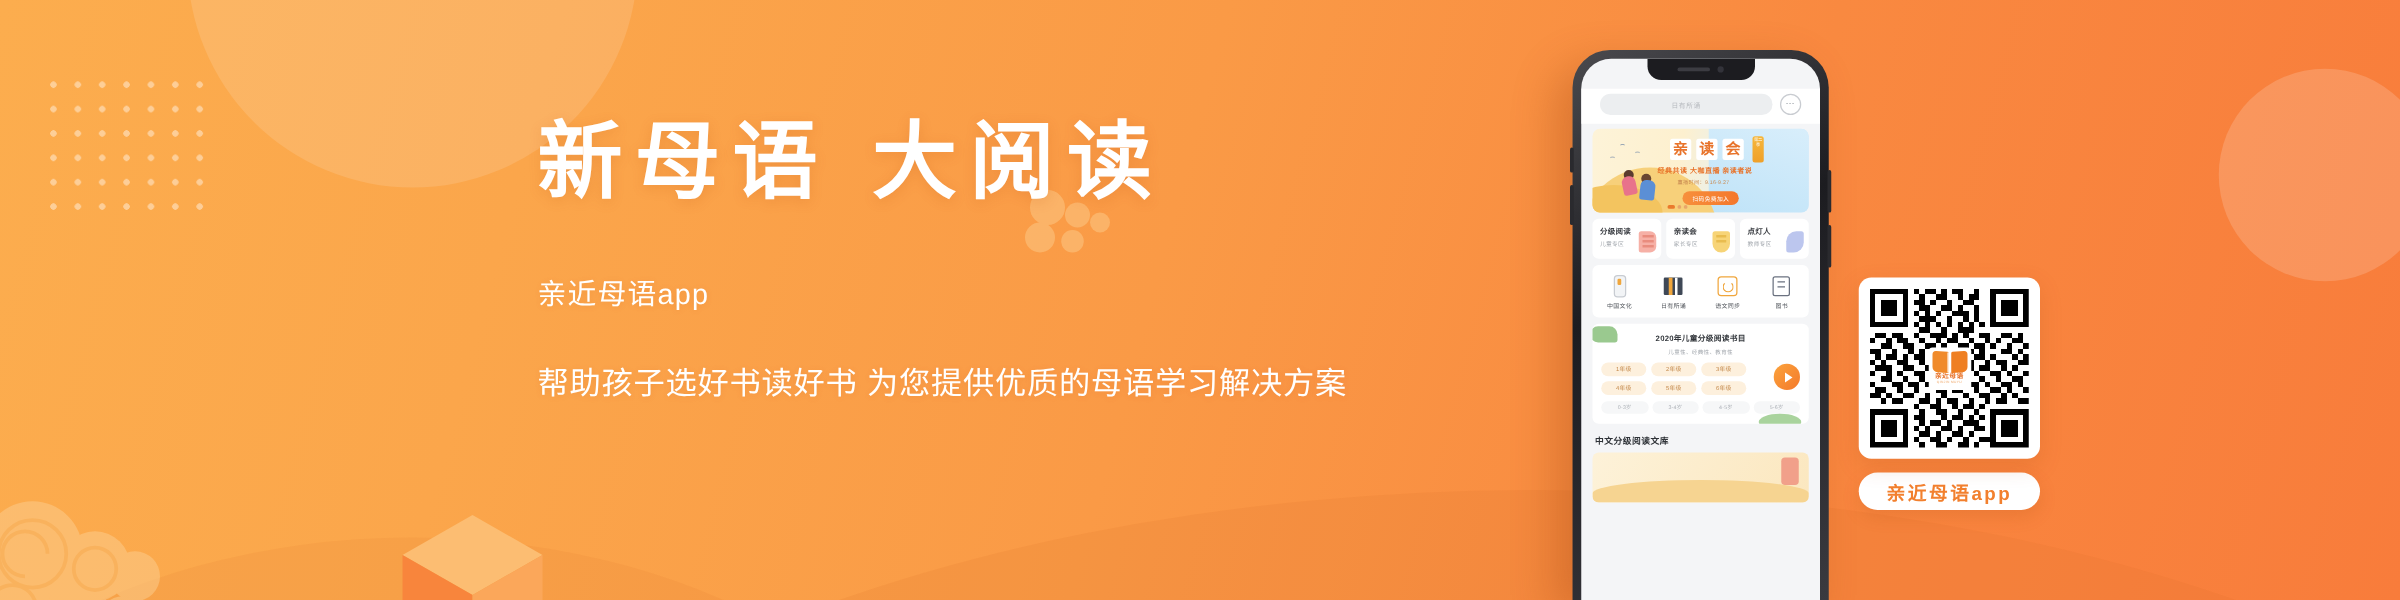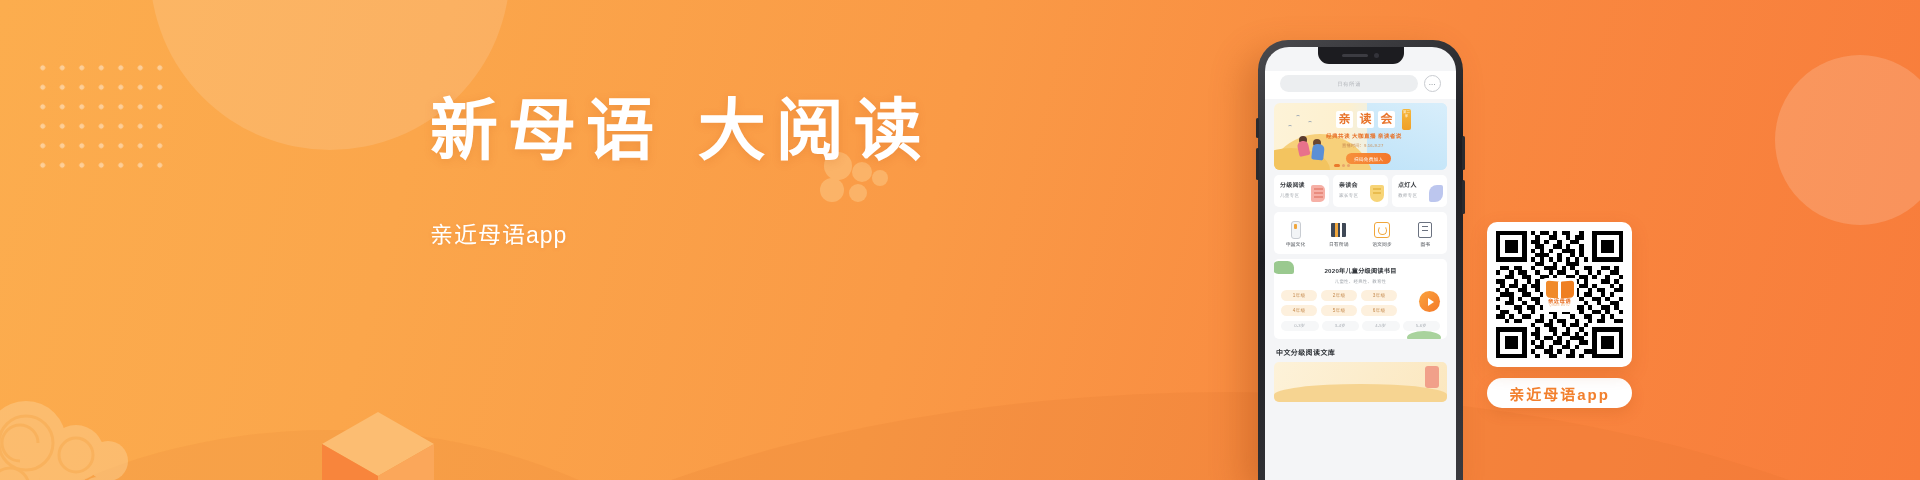--- a/index.html
+++ b/index.html
@@ -281,20 +281,21 @@
         <circle cx="44" cy="24" r="10"></circle>
       <circle cx="14" cy="42" r="12"></circle>
         <circle cx="40" cy="45" r="9"></circle>
       <circle cx="62" cy="30" r="8"></circle>
     </g>
   </svg>
 
   <div class="text-col">
     <h1 class="headline">新母语 大阅读</h1>
     <div class="appname">亲近母语app</div>
+    <div class="tagline">帮助孩子选好书读好书 为您提供优质的母语学习解决方案</div>
   </div>
 
   <div class="phone">
     <div class="btn-l1"></div>
     <div class="btn-l2"></div>
     <div class="btn-side btn-s1"></div>
     <div class="btn-side btn-s2"></div>
 
     <div class="screen">
       <div class="notch">

